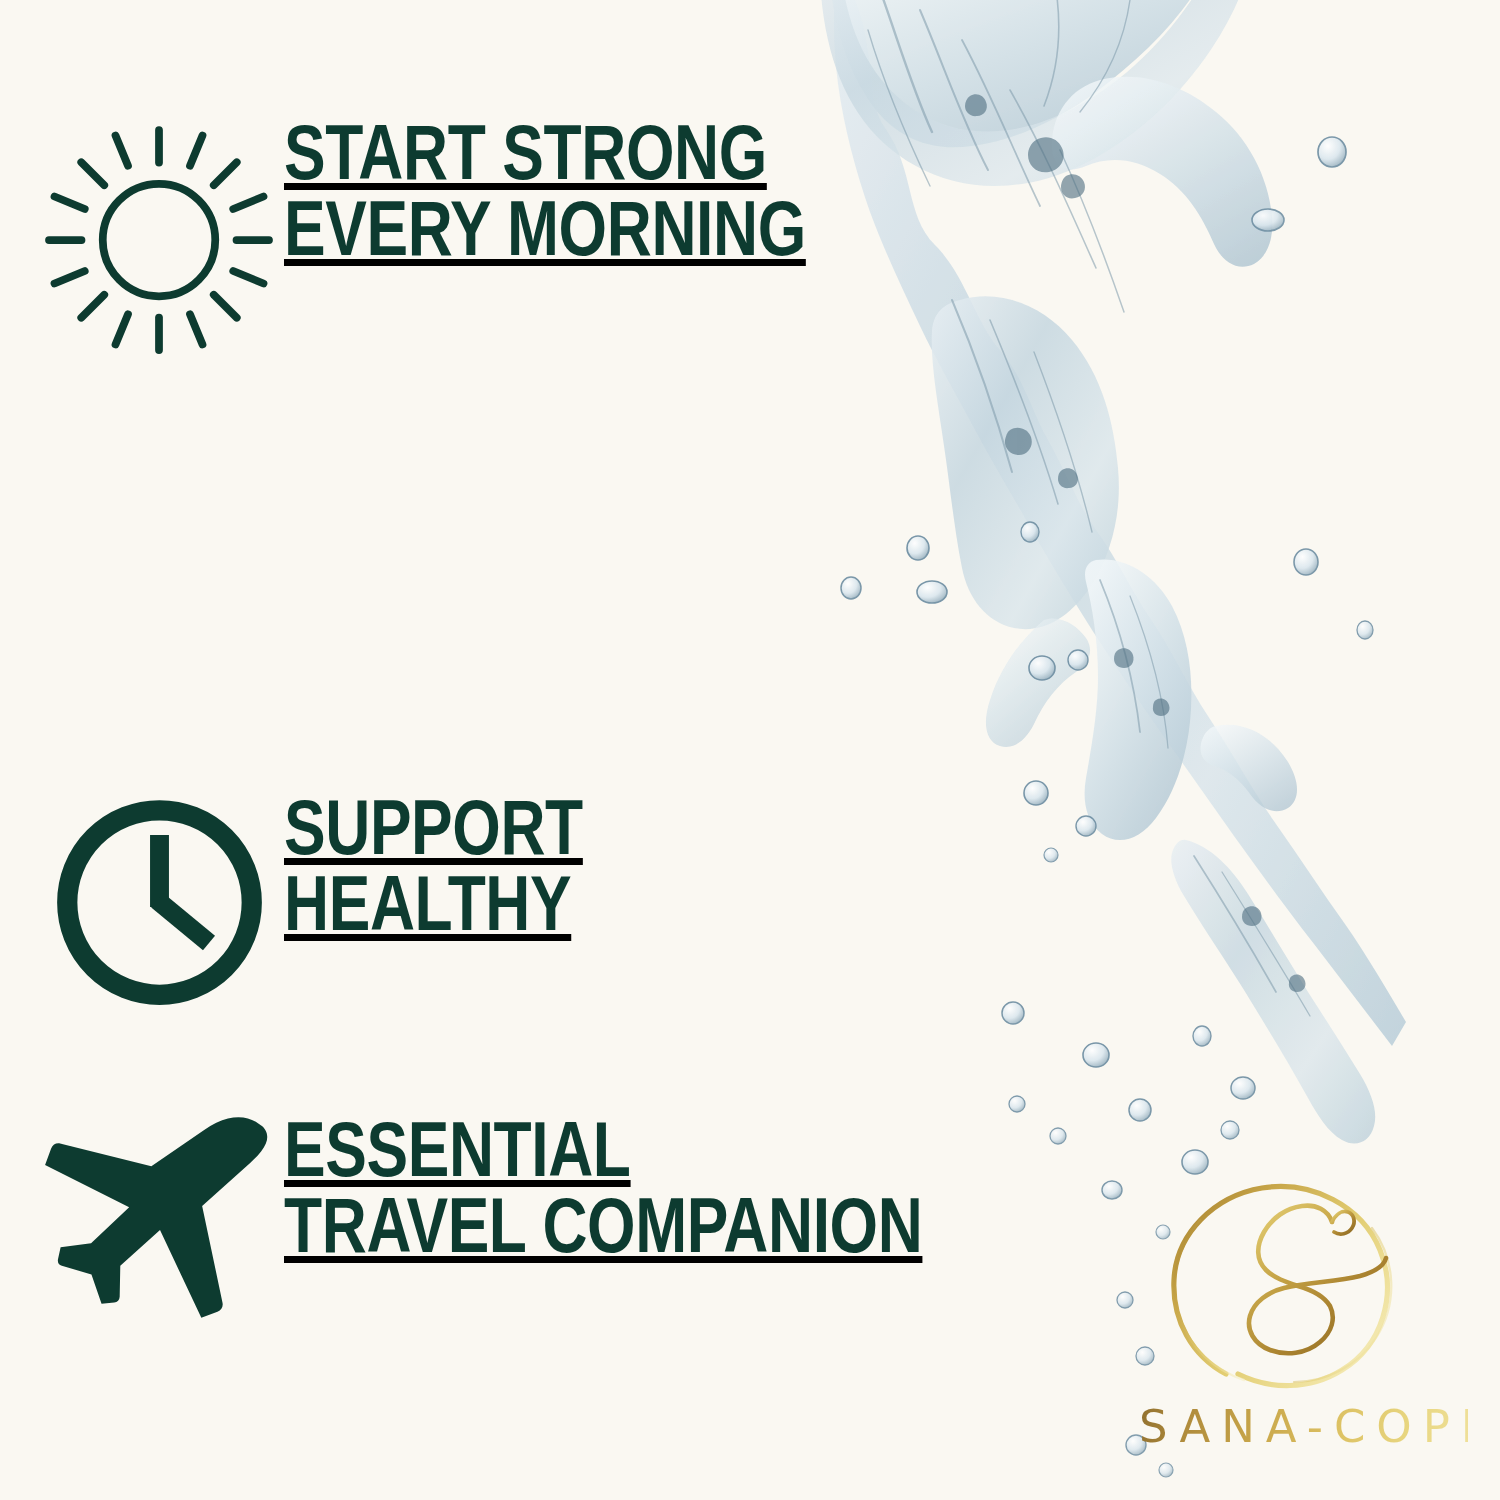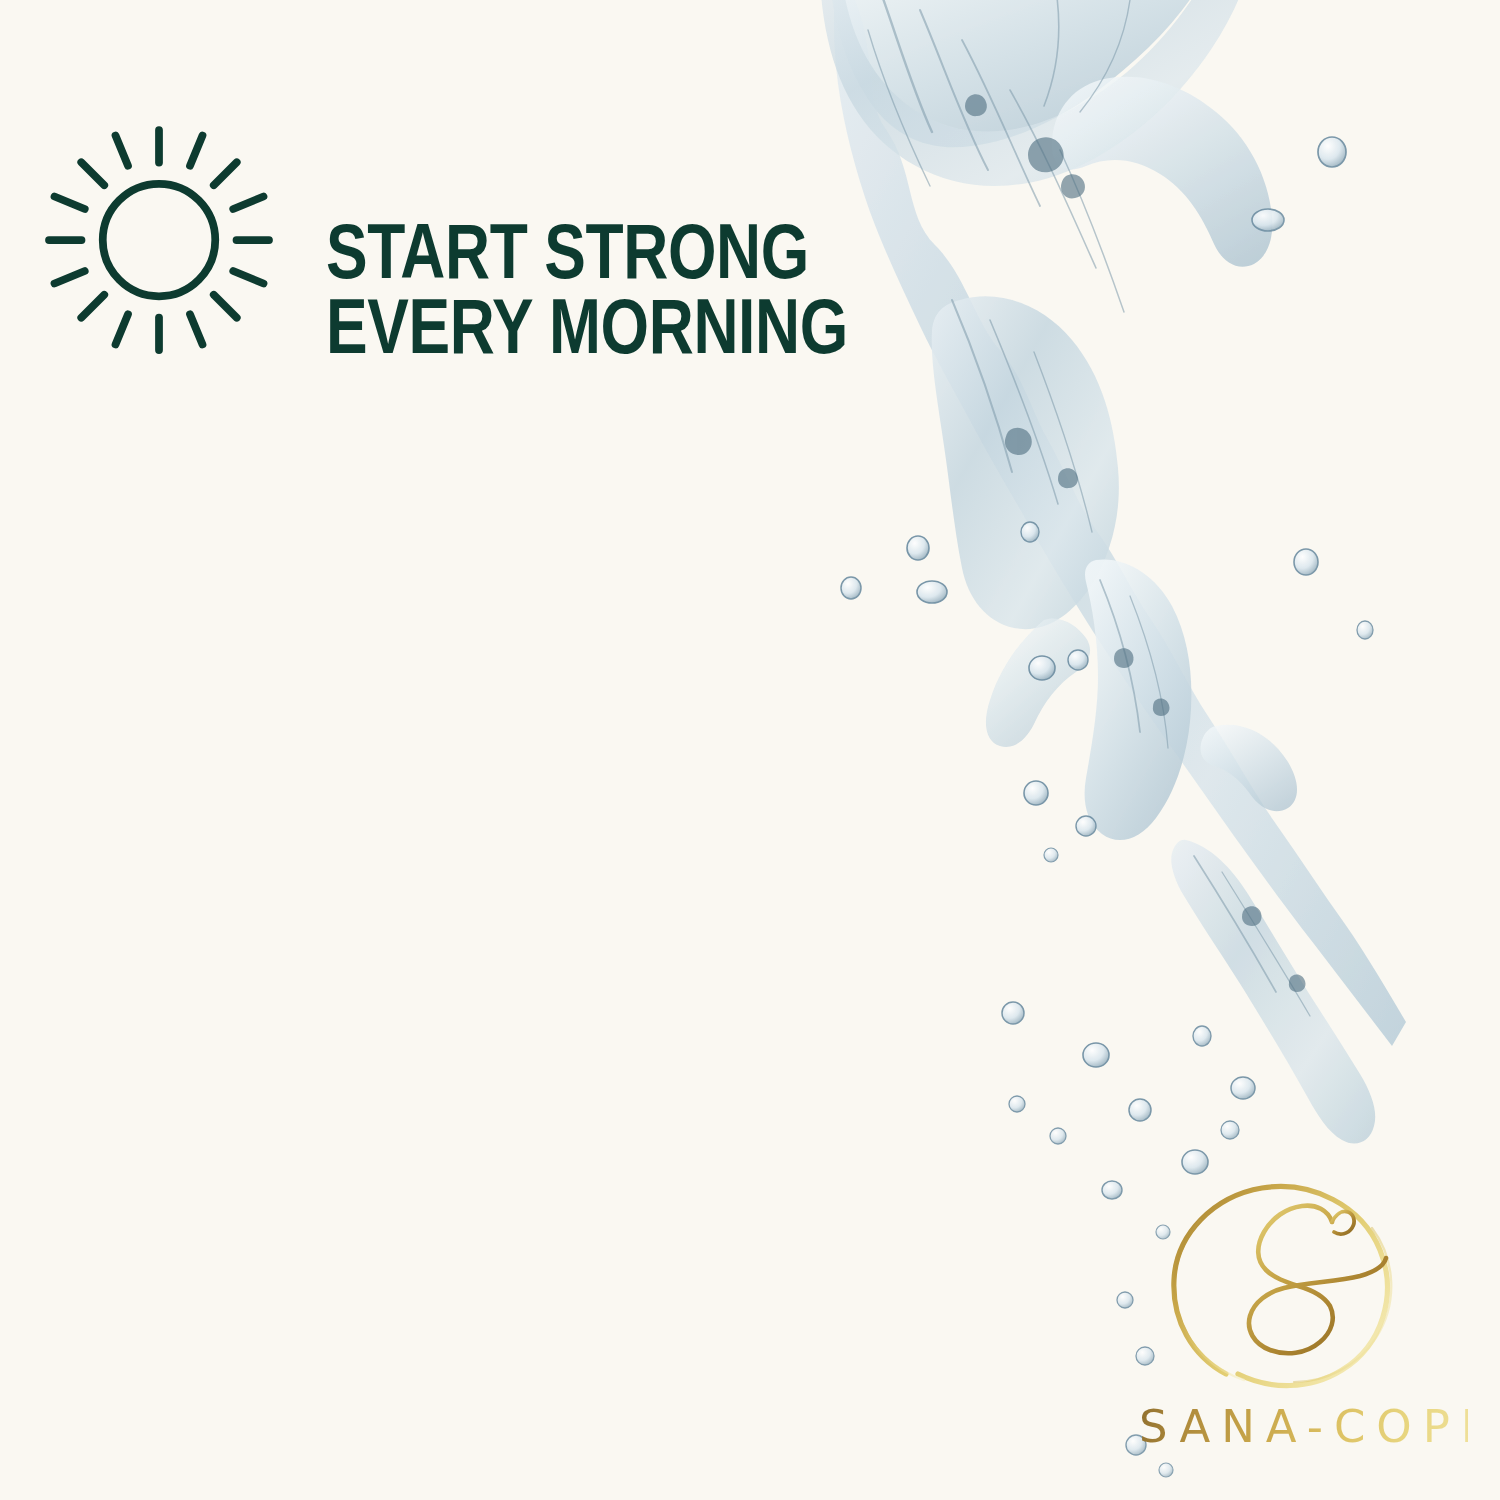--- a/index.html
+++ b/index.html
@@ -15,22 +15,22 @@
 
   
   #water-layer{position:absolute;inset:0;pointer-events:none;}
   #water-layer svg{position:absolute;top:0;left:0;width:1500px;height:1500px;}
 
   
   .benefits{position:absolute;left:0;top:0;width:1080px;height:1500px;}
   .benefit-row{
     position:absolute;
     display:flex;
-    align-items:flex-end;
-    gap:42px;
+    align-items:flex-start;
+    text-decoration:underline;
   }
   .benefit-icon{
     width:250px;
     min-width:250px;
     display:flex;
     align-items:center;
     justify-content:center;
   }
   .benefit-icon svg{display:block;}
   .benefit-text{
@@ -285,21 +285,71 @@
           </g>
         </svg>
       </div>
       <div class="benefit-text">
         <span class="ln">START STRONG</span>
         <span class="ln">EVERY MORNING</span>
       </div>
     </div>
 
 
-
+    <div class="benefit-row row-2">
+      <div class="benefit-icon">
+        <svg width="225" height="225" viewBox="0 0 100 100">
+          <circle cx="50" cy="50" r="41" fill="none" stroke="#0d3b30" stroke-width="9"></circle>
+          <g stroke="#0d3b30" stroke-width="8.4" stroke-linecap="butt" stroke-linejoin="miter" fill="none">
+            <path d="M50,20 L50,52"></path>
+            <path d="M49,49 L72,68"></path>
+          </g>
+        </svg>
+      </div>
+      <div class="benefit-text">
+        <span class="ln">SUPPORT</span>
+        <span class="ln">HEALTHY</span>
+      </div>
+    </div>
+
+    <div class="benefit-row row-3">
+      <div class="benefit-icon">
+        <svg width="262" height="210" viewBox="0 0 124 100">
+          <path d="M112.5,4.5
+                   C 115.5,6.5 116.5,10 115,13.5
+                   C 113.6,16.8 110.8,20 107.2,23.2
+                   L 83.4,44.5
+                   L 93.5,92.5
+                   C 93.9,94.6 93,96.2 91,97
+                   L 83,100
+                   L 62.5,56.5
+                   L 42.8,74.2
+                   L 42.5,89.5
+                   C 42.4,91.2 41.4,92.2 39.8,92.4
+                   L 33.5,93
+                   L 28.5,78.5
+                   L 13.8,74.2
+                   C 12.3,73.7 11.6,72.6 11.9,71
+                   L 13.2,65
+                   L 28.3,63
+                   L 47.2,45.2
+                   L 5.5,24.2
+                   L 8.5,16
+                   C 9.3,14.1 10.8,13.2 12.9,13.5
+                   L 58.2,24.8
+                   L 84.4,6.8
+                   C 88.5,4 92.4,2 96.2,1.1
+                   C 101.8,-0.2 106.5,0.6 110,2.8 Z" fill="#0d3b30"></path>
+        </svg>
+      </div>
+      <div class="benefit-text">
+        <span class="ln">ESSENTIAL</span>
+        <span class="ln">TRAVEL COMPANION</span>
+      </div>
+    </div>
   </div>
 
   <div class="brand">
     <div class="brand-mark">
       <svg width="300" height="230" viewBox="0 0 150 115">
         <defs>
           <linearGradient id="ringg" x1="0" y1="0.1" x2="1" y2="0.9">
             <stop offset="0%" stop-color="#a8822f"></stop>
             <stop offset="25%" stop-color="#c9a84a"></stop>
             <stop offset="55%" stop-color="#e2cd72"></stop>

